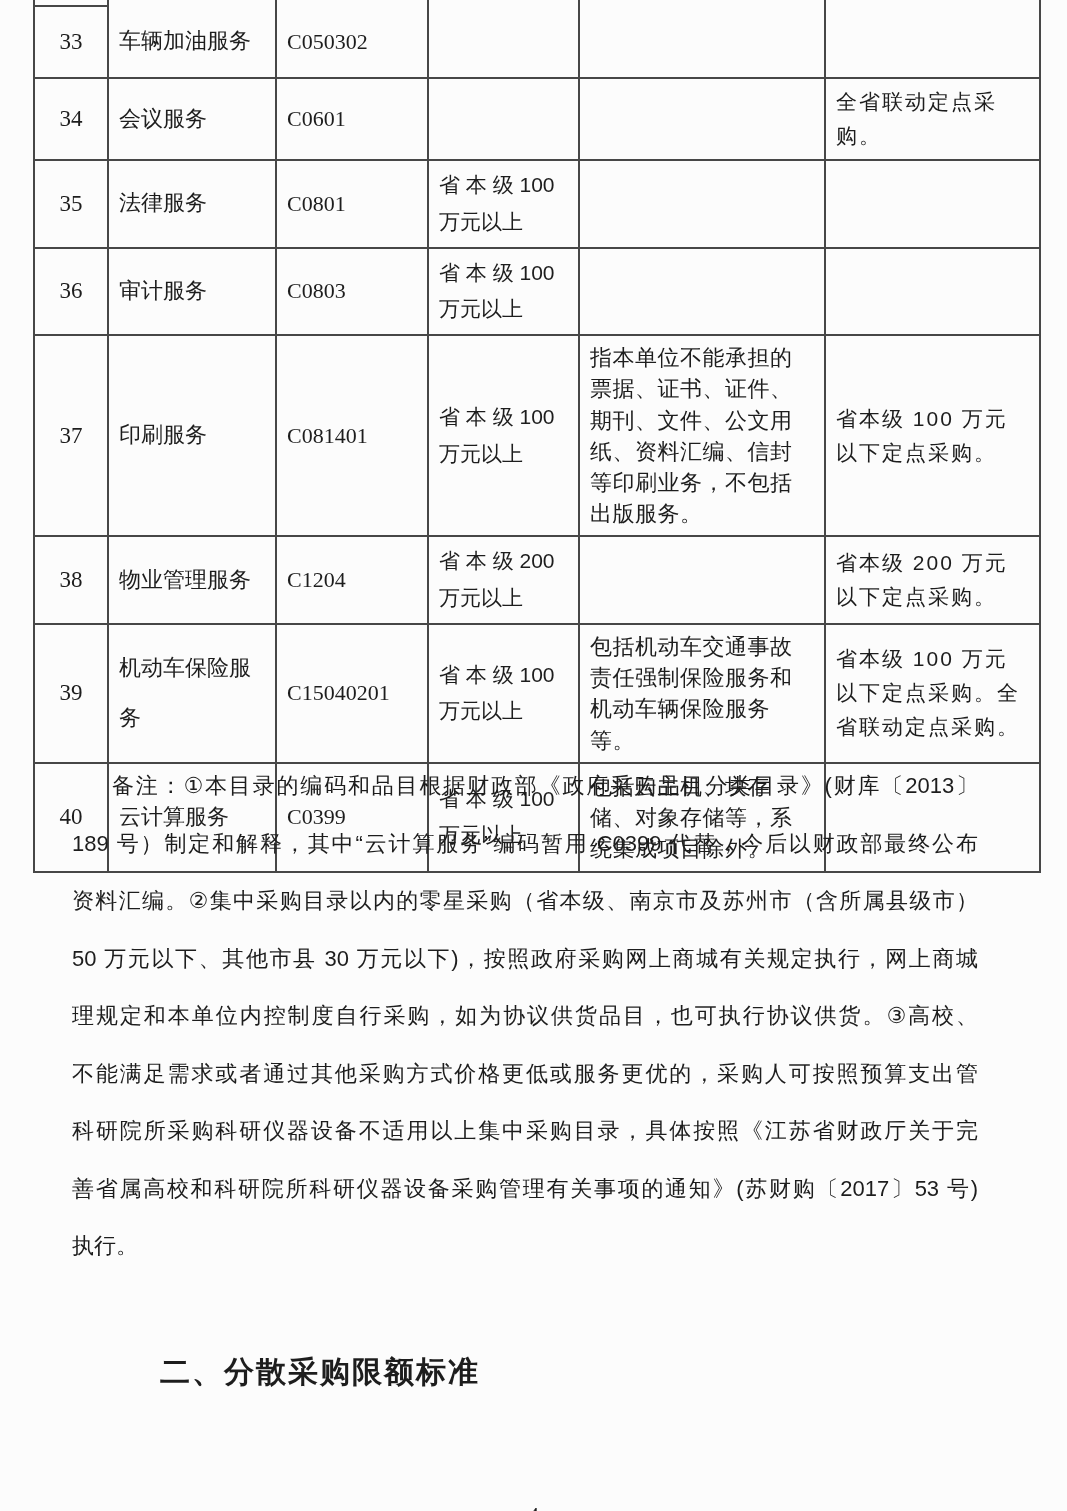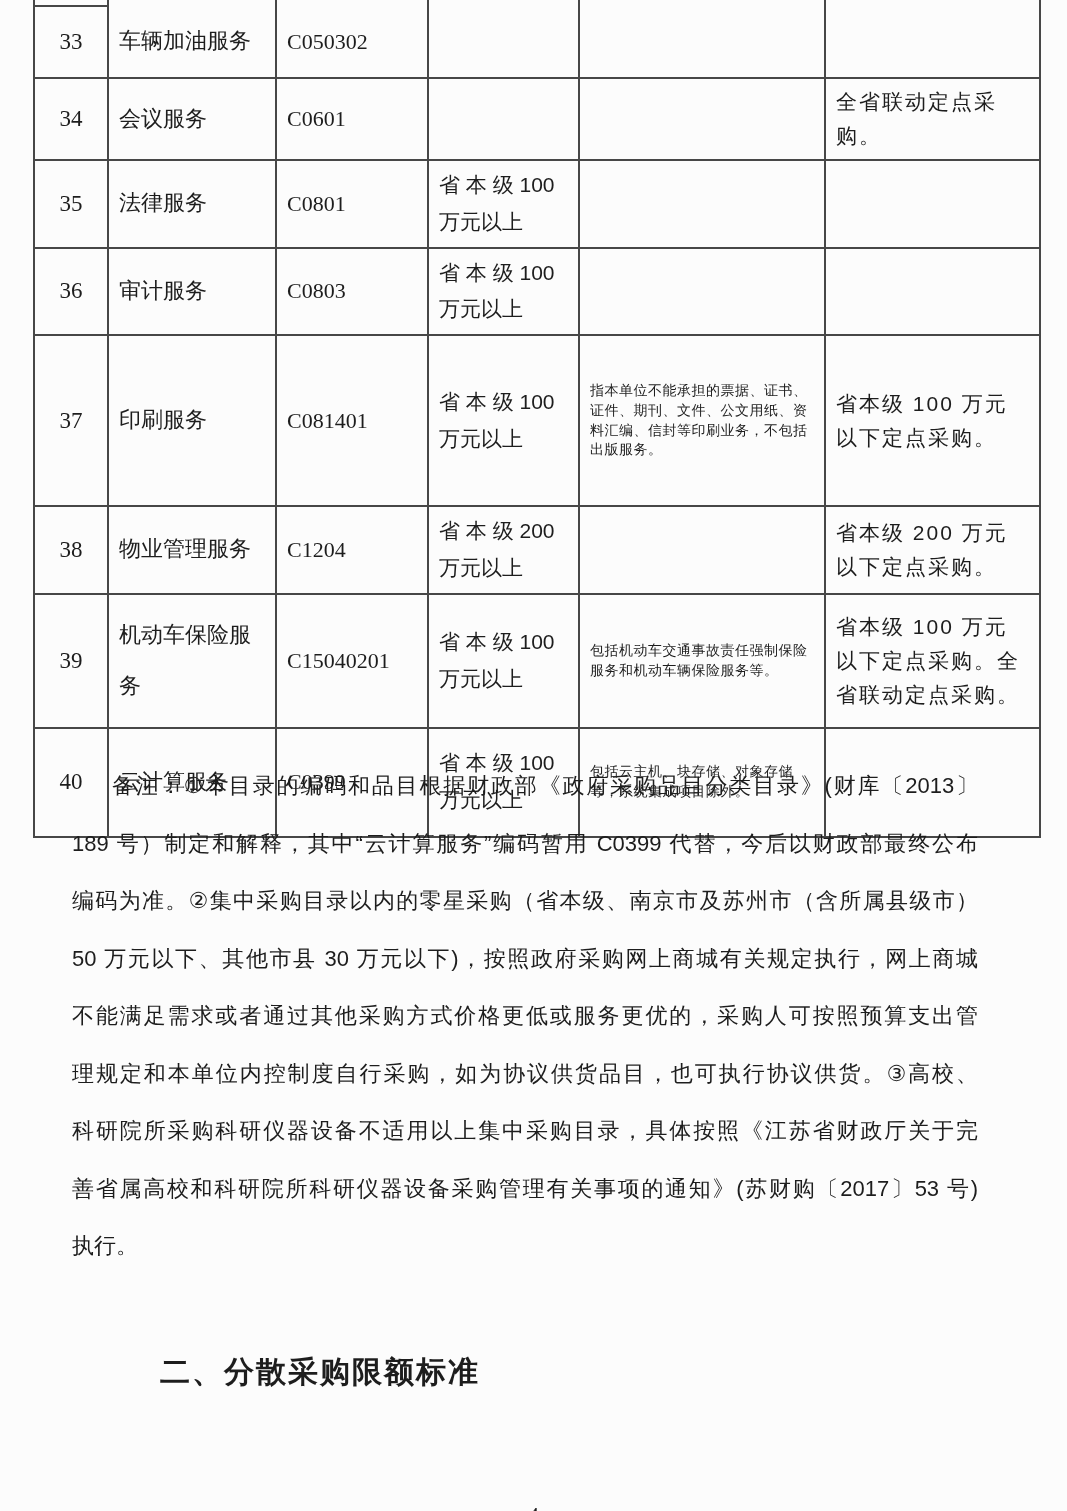--- a/index.html
+++ b/index.html
@@ -28,21 +28,21 @@
     box-sizing:border-box;
   }
   tr.stub td { border-top:none; border-bottom:none; height:6px; padding:0; }
   tr.stub td.col-0 { border-bottom:2px solid #474747; }
   tr.first-data td { border-top:none; }
 
   td.c-no   { text-align:center; font-family:"Liberation Serif","DejaVu Serif",serif; font-size:23px; }
   td.c-name { font-size:22px; line-height:2.3; padding-left:14px; }
   td.c-code { font-family:"Liberation Serif","DejaVu Serif",serif; font-size:22px; padding-left:12px; }
   td.c-thr  { font-size:21px; line-height:1.75; padding:6px 9px; }
-  td.c-note { font-size:14px; letter-spacing:0.5px; line-height:1.42; padding:6px 8px; }
+  td.c-note { font-size:22px; letter-spacing:0.5px; line-height:1.42; padding:6px 8px; }
   td.c-method { font-size:21px; letter-spacing:2px; line-height:1.62; padding:6px 9px; }
 
   
   .remark {
     position:absolute; left:72px; top:757px; width:906px;
   }
   .remark-line {
     font-size:22px;
     line-height:57.5px;
     white-space:nowrap;
@@ -168,24 +168,24 @@
           <td class="c-note col-4">包括云主机、块存储、对象存储等，系统集成项目除外。</td>
           <td class="c-method col-5"></td>
         </tr>
       </tbody>
   </table>
 
   <div class="remark">
 
   <div class="remark-line indent">备注：①本目录的编码和品目根据财政部《政府采购品目分类目录》(财库〔2013〕</div>
       <div class="remark-line">189 号）制定和解释，其中“云计算服务”编码暂用 C0399 代替，今后以财政部最终公布</div>
-      <div class="remark-line">编码为准。②集中采购目录以内的零星采购（省本级、南京市及苏州市（含所属县级市）</div>
+      <div class="remark-line">资料汇编。②集中采购目录以内的零星采购（省本级、南京市及苏州市（含所属县级市）</div>
       <div class="remark-line">50 万元以下、其他市县 30 万元以下)，按照政府采购网上商城有关规定执行，网上商城</div>
+      <div class="remark-line">理规定和本单位内控制度自行采购，如为协议供货品目，也可执行协议供货。③高校、</div>
       <div class="remark-line">不能满足需求或者通过其他采购方式价格更低或服务更优的，采购人可按照预算支出管</div>
-      <div class="remark-line">理规定和本单位内控制度自行采购，如为协议供货品目，也可执行协议供货。③高校、</div>
       <div class="remark-line">科研院所采购科研仪器设备不适用以上集中采购目录，具体按照《江苏省财政厅关于完</div>
       <div class="remark-line">善省属高校和科研院所科研仪器设备采购管理有关事项的通知》(苏财购〔2017〕53 号)</div>
       <div class="remark-line plain">执行。</div>
     </div>
 
   <div class="section-heading">二、分散采购限额标准</div>
 
 
   <div class="page-number">4</div>
 

